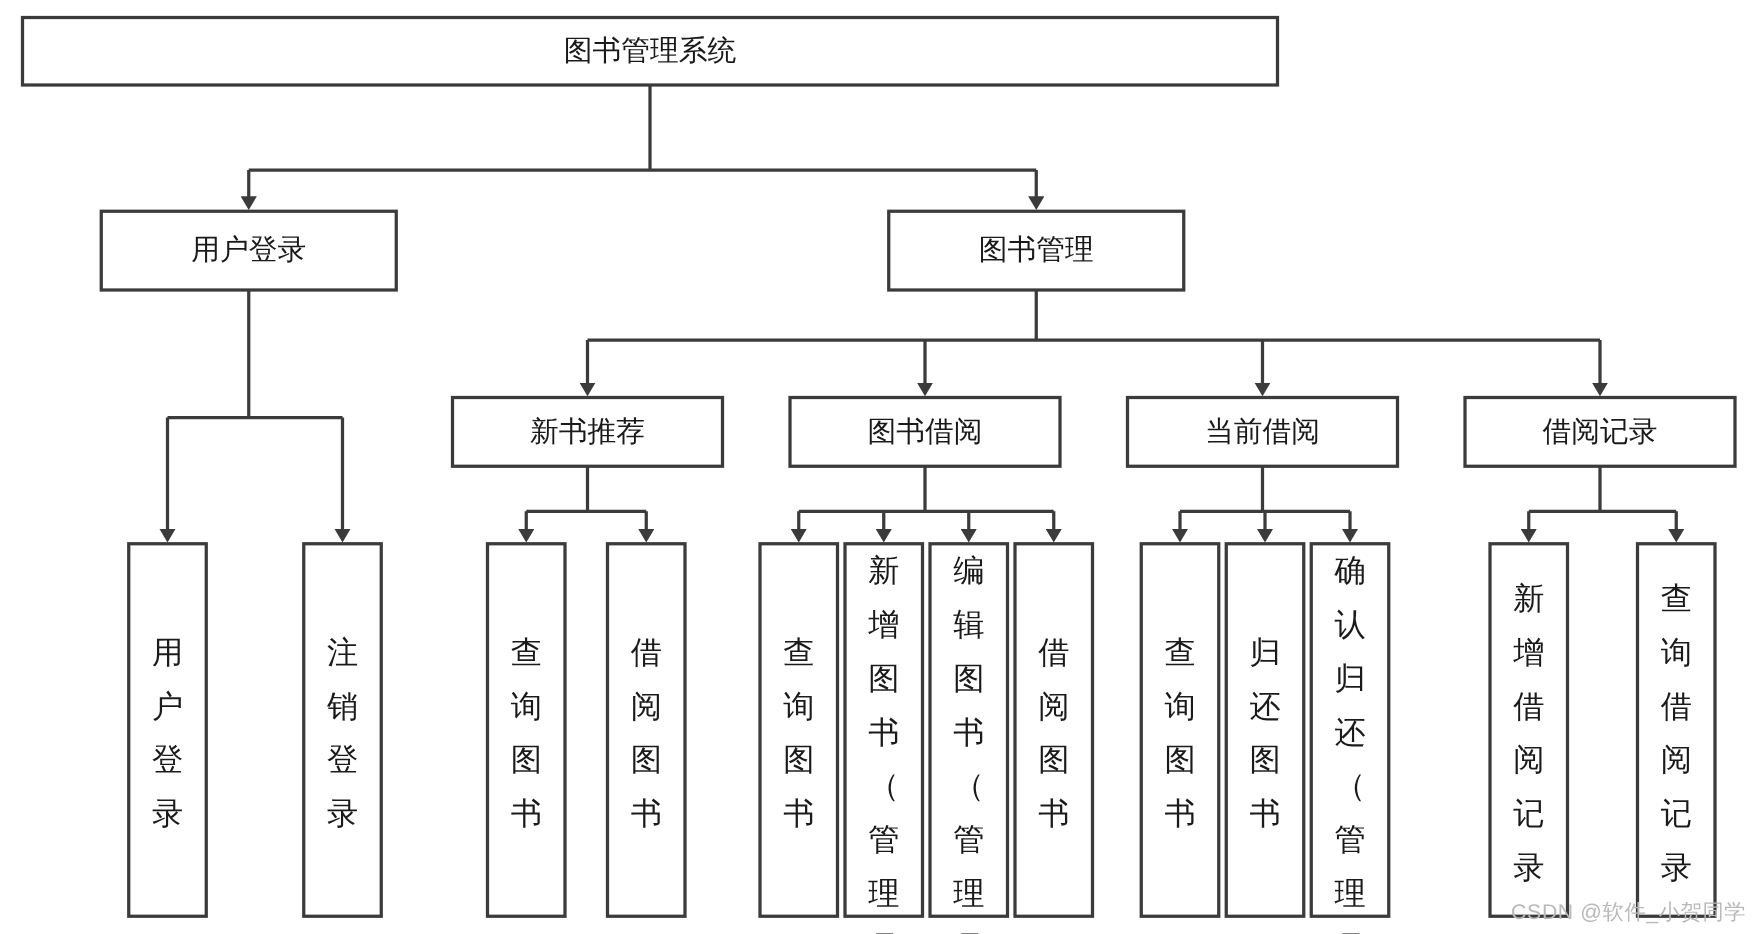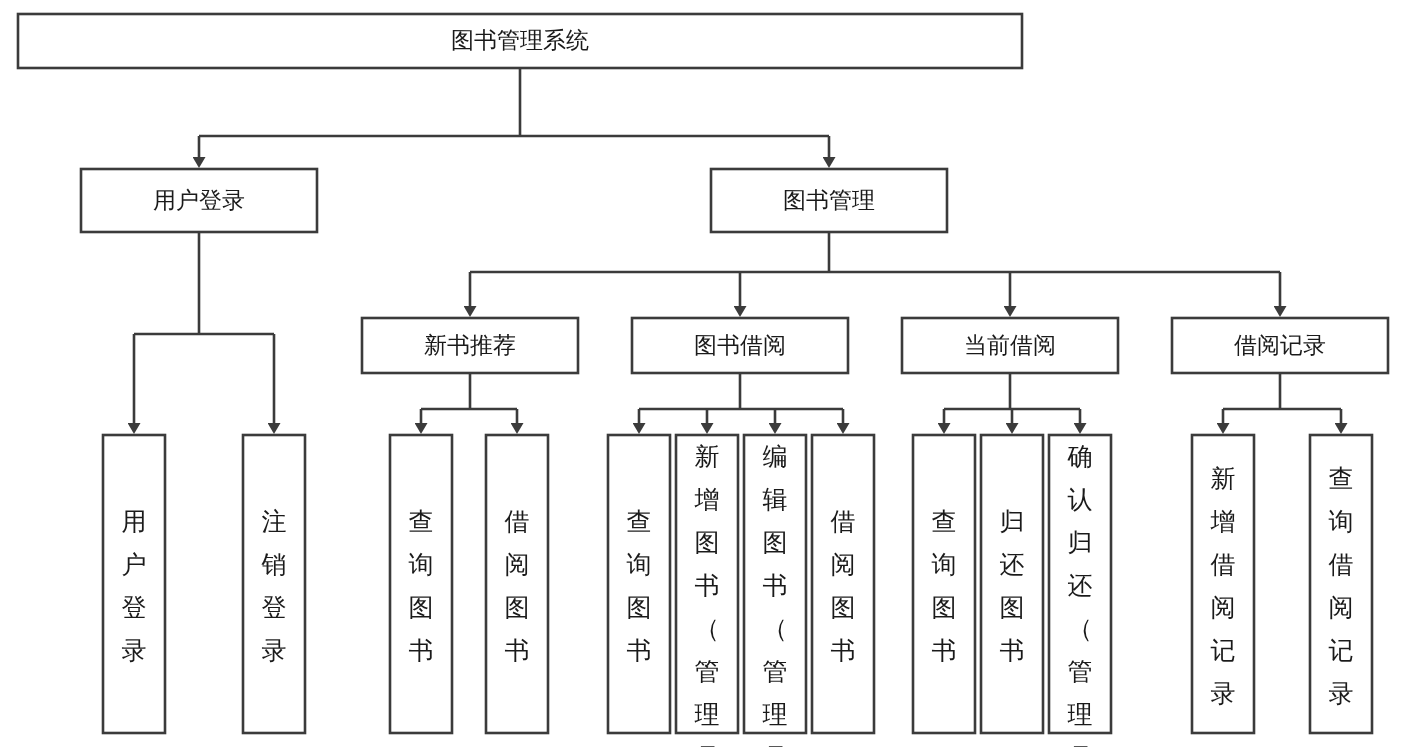--- a/index.html
+++ b/index.html
@@ -187,13 +187,14 @@
         <g>
           <rect x="1192" y="435" width="62" height="298" class="node-box"></rect>
           <text x="1223" y="487.25" class="leaf-label"><tspan x="1223" dy="0">新</tspan><tspan x="1223" dy="43">增</tspan><tspan x="1223" dy="43">借</tspan><tspan x="1223" dy="43">阅</tspan><tspan x="1223" dy="43">记</tspan><tspan x="1223" dy="43">录</tspan></text>
         </g>
         <g>
           <rect x="1310" y="435" width="62" height="298" class="node-box"></rect>
           <text x="1341" y="487.25" class="leaf-label"><tspan x="1341" dy="0">查</tspan><tspan x="1341" dy="43">询</tspan><tspan x="1341" dy="43">借</tspan><tspan x="1341" dy="43">阅</tspan><tspan x="1341" dy="43">记</tspan><tspan x="1341" dy="43">录</tspan></text>
         </g>
       </g>
   </svg>
+  <div class="watermark">CSDN @软件_小贺同学</div>
 </div>
 
 </body></html>

